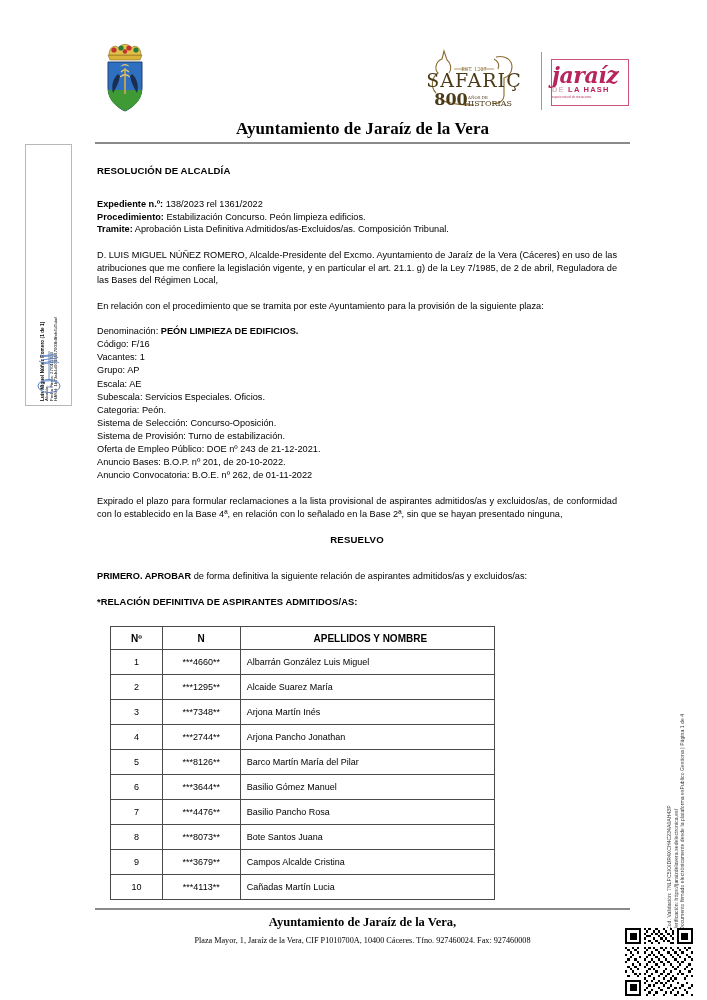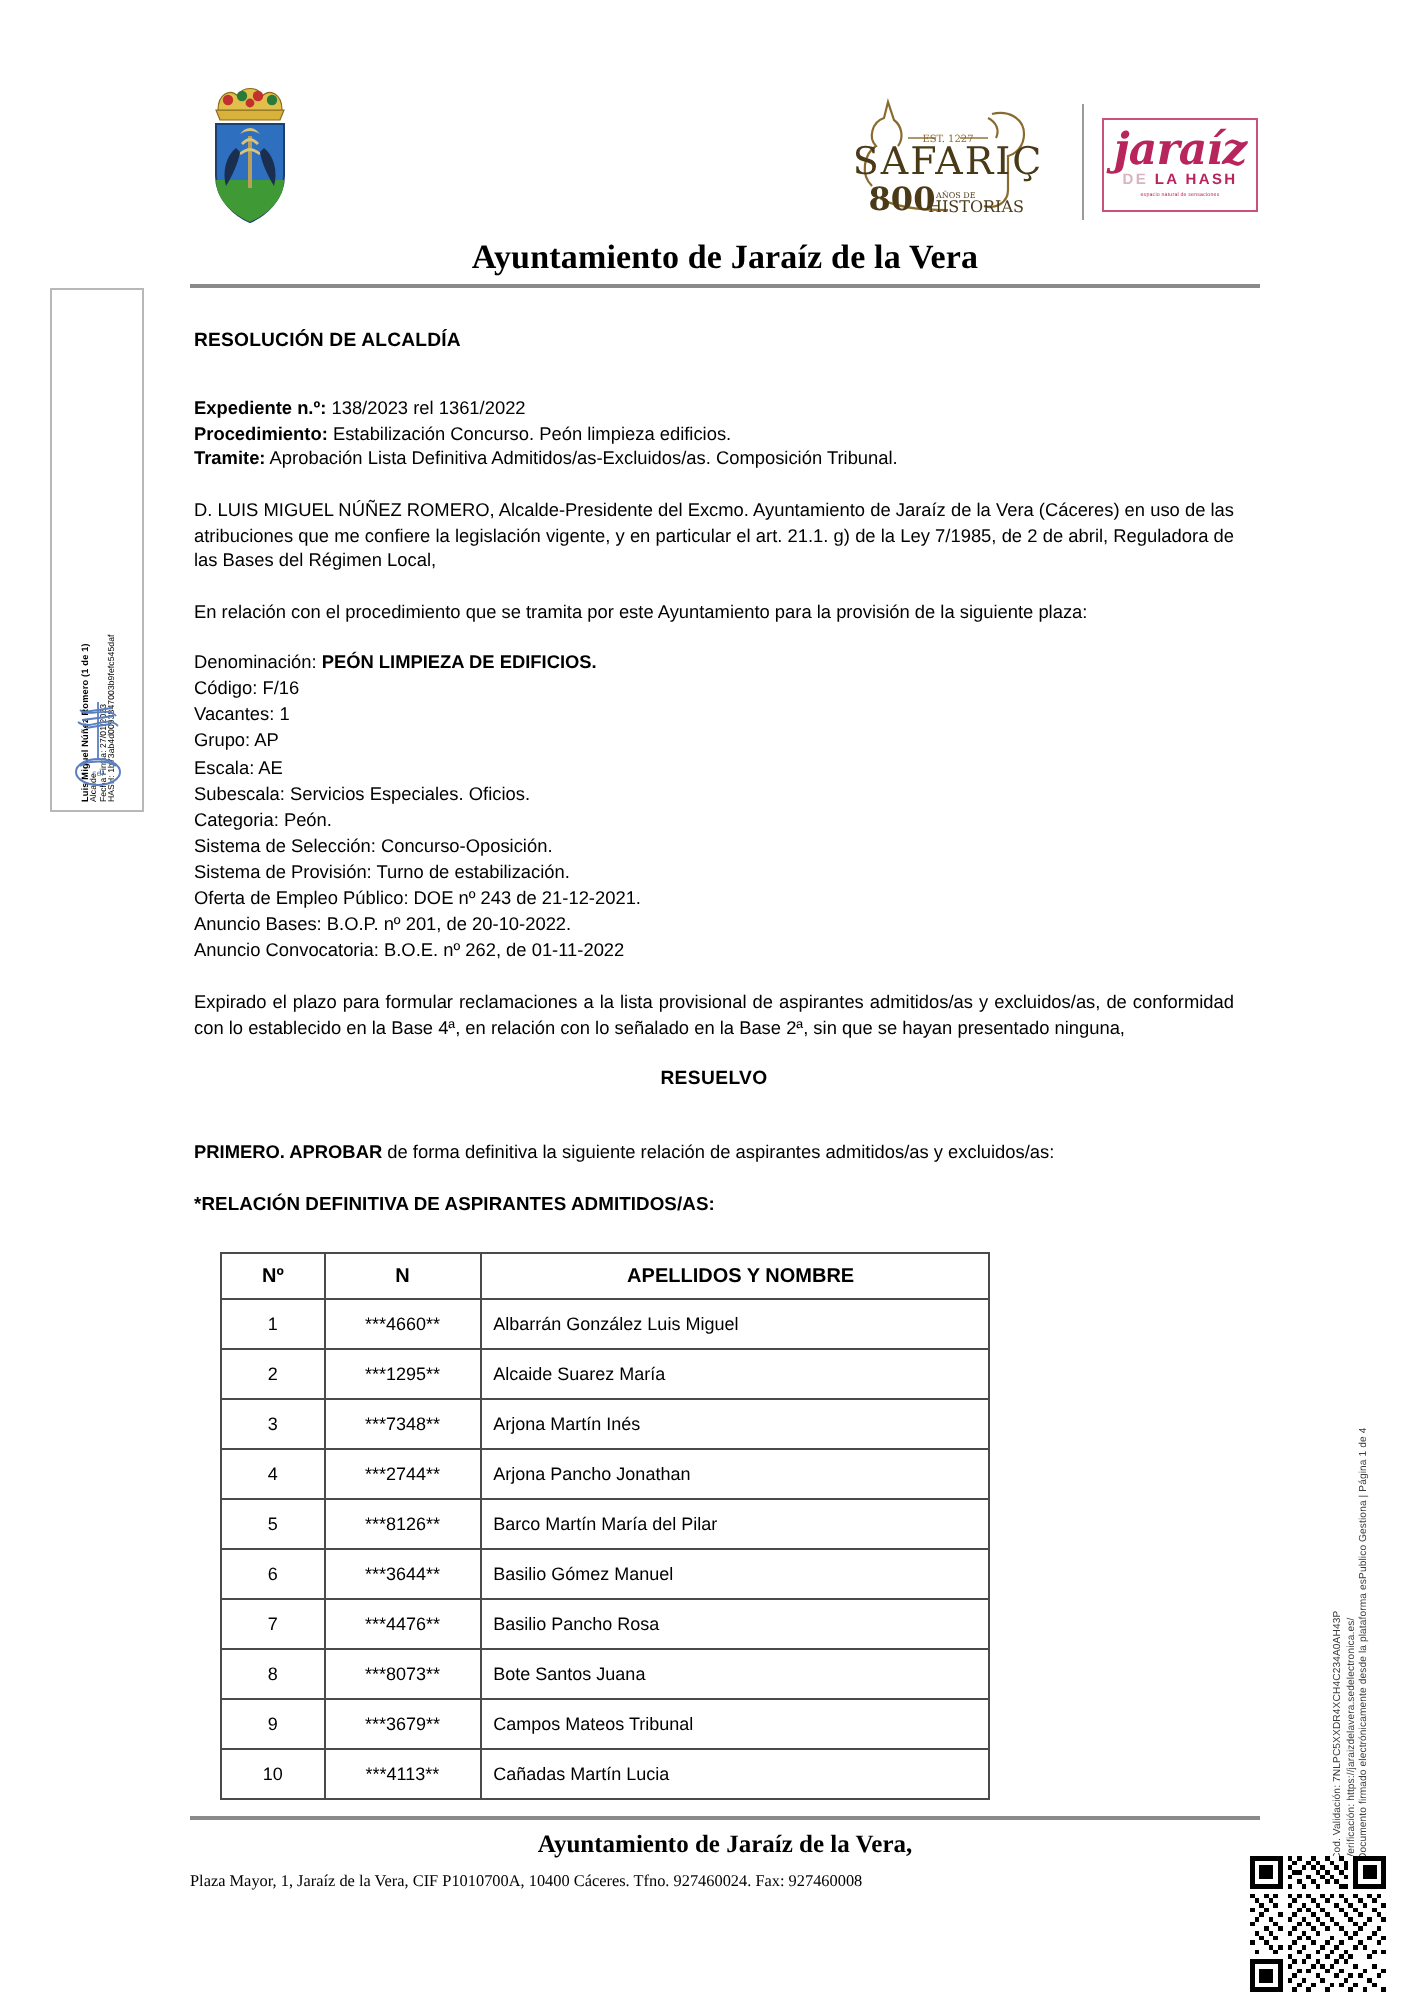--- a/index.html
+++ b/index.html
@@ -135,21 +135,21 @@
     position: absolute;
     left: 551px;
     top: 59px;
     width: 78px;
     height: 47px;
     border: 1px solid #c9517a;
     box-sizing: border-box;
     background: #fff;
     display: flex;
     flex-direction: column;
-    align-items: center;
+    align-items: flex-start;
     justify-content: center;
   }
   .jz-word {
     font-family: "DejaVu Serif", serif;
     font-style: italic;
     font-weight: bold;
     font-size: 22px;
     line-height: 0.86;
     color: #b8245c;
     letter-spacing: -0.02em;
@@ -272,21 +272,21 @@
     text-align: center;
     font-family: "Liberation Serif", serif;
     font-weight: bold;
     font-size: 12.5px;
   }
   .foot-addr {
     position: absolute;
     left: 95px;
     top: 936px;
     width: 535px;
-    text-align: left;
+    text-align: center;
     font-family: "Liberation Serif", serif;
     font-size: 8.2px;
   }
 </style>
 </head>
 <body>
 
 <div id="page">
 
   <div class="sig-margin">
@@ -464,21 +464,21 @@
           <td class="col-nm">Basilio Pancho Rosa</td>
         </tr>
         <tr>
           <td class="col-n">8</td>
           <td class="col-id">***8073**</td>
           <td class="col-nm">Bote Santos Juana</td>
         </tr>
         <tr>
           <td class="col-n">9</td>
           <td class="col-id">***3679**</td>
-          <td class="col-nm">Campos Mateos Tribunal</td>
+          <td class="col-nm">Campos Alcalde Cristina</td>
         </tr>
         <tr>
           <td class="col-n">10</td>
           <td class="col-id">***4113**</td>
           <td class="col-nm">Cañadas Martín Lucia</td>
         </tr>
       </tbody>
     </table>
   </div>
 

